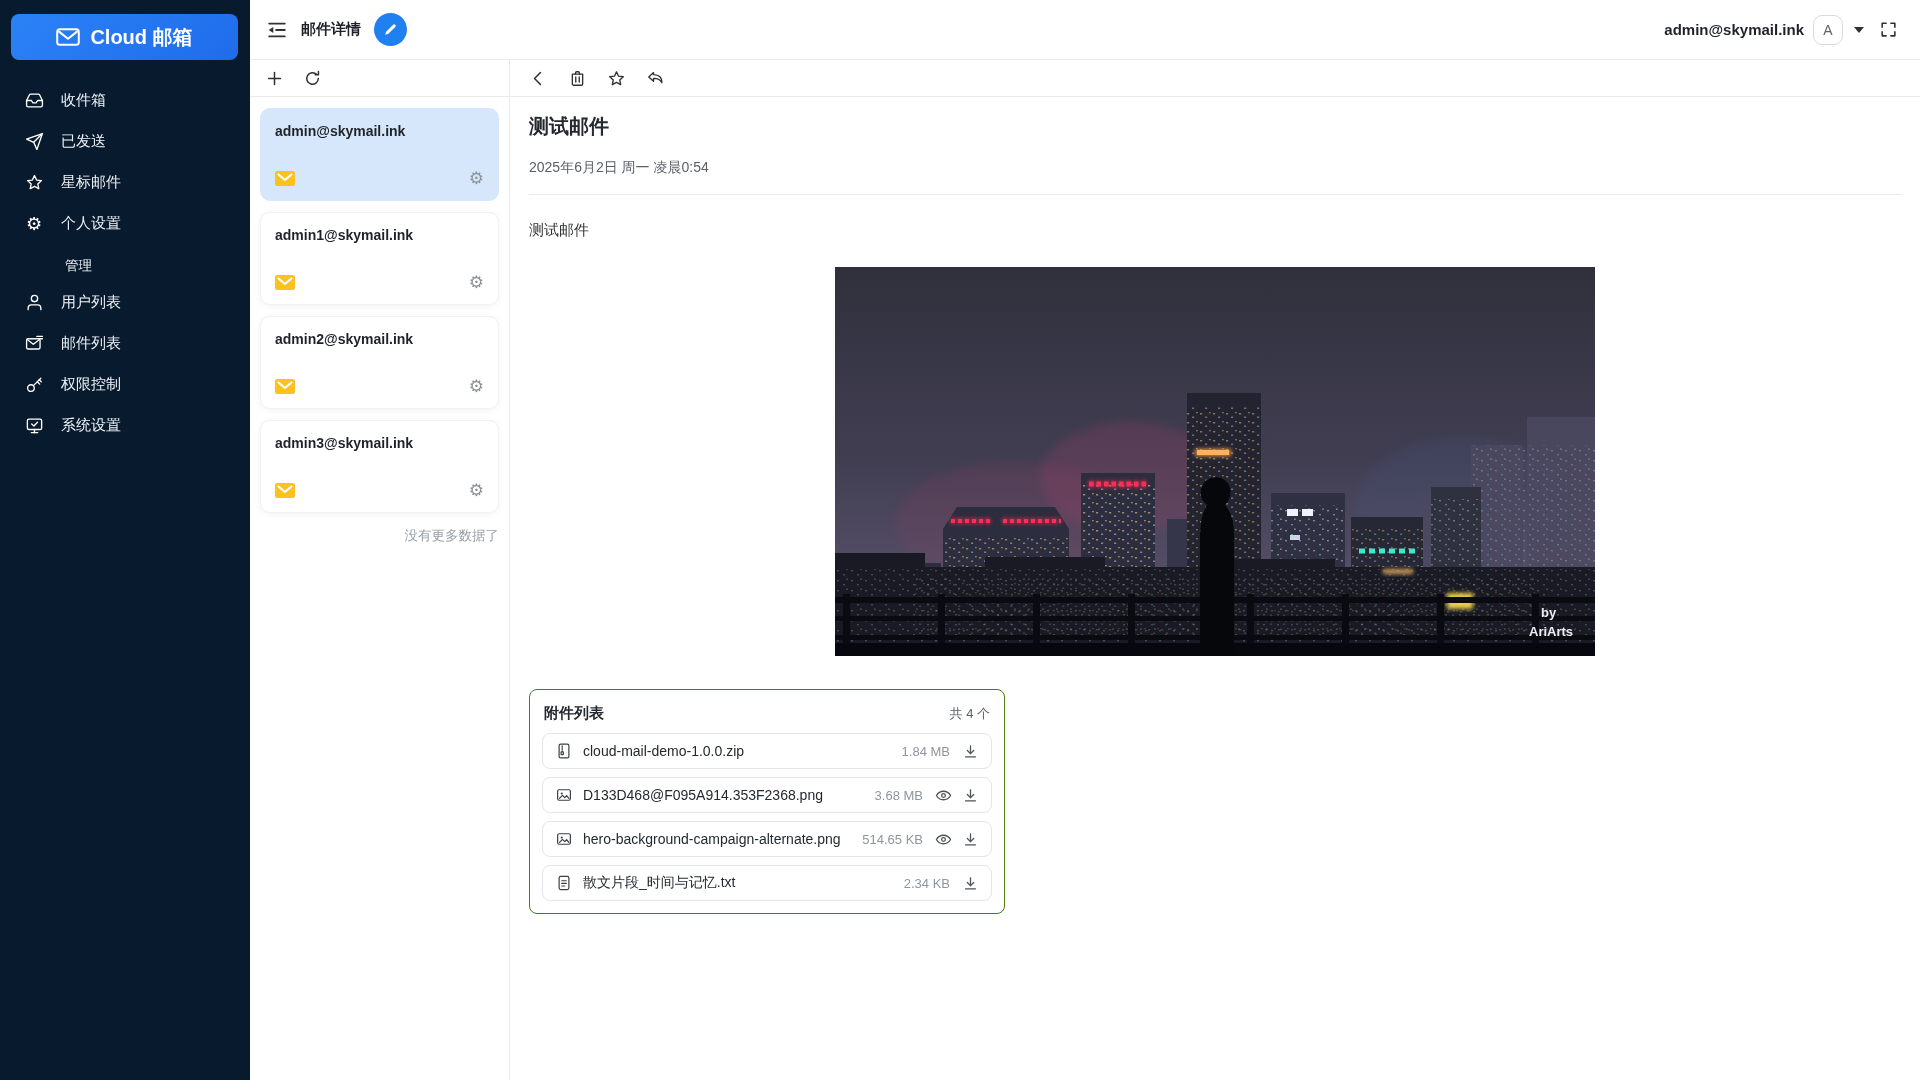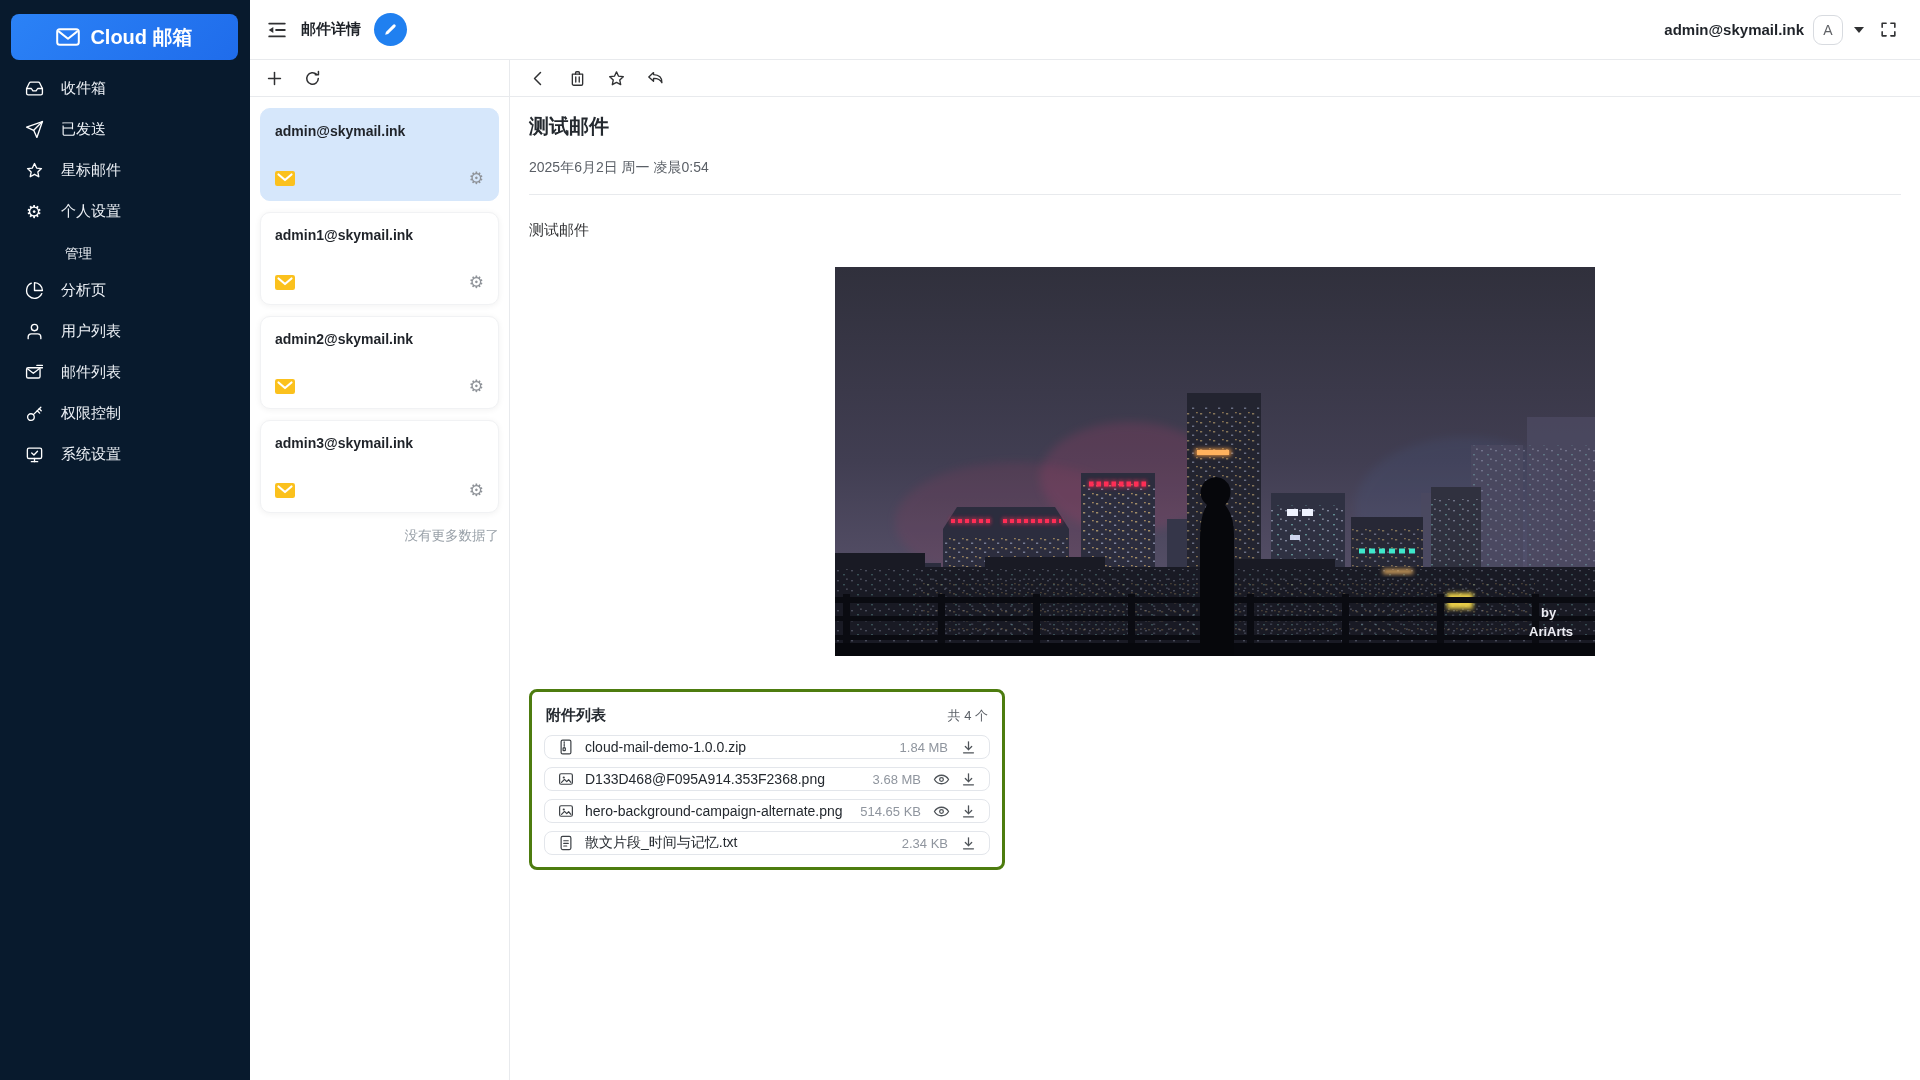--- a/index.html
+++ b/index.html
@@ -11,21 +11,21 @@
   }
   svg { display:block; }
 
   
   .sidebar {
     width:250px; min-width:250px; height:1080px;
     background:#081a2d; padding-top:14px;
     display:flex; flex-direction:column;
   }
   .logo-btn {
-    margin:0 12px 8px 11px; height:46px; border-radius:8px;
+    margin:0 12px 20px 11px; height:46px; border-radius:8px;
     background:linear-gradient(135deg,#2b82f6 0%,#1f6ceb 100%);
     display:flex; align-items:center; justify-content:center; gap:10px;
     color:#fff; font-size:20px; font-weight:bold; cursor:pointer;
   }
   .nav-item {
     height:41px; display:flex; align-items:center;
     padding-left:24px; color:#eef2f7; font-size:15px; cursor:pointer;
   }
   .nav-item .nicon { width:20px; height:20px; margin-right:17px; display:flex; align-items:center; justify-content:center; }
   .nav-item .nicon svg { width:19px; height:19px; }
@@ -95,28 +95,28 @@
   .meta-row { display:flex; gap:13px; font-size:14px; margin-bottom:10px; align-items:baseline; }
   .meta-label { font-weight:bold; color:#24292f; }
   .meta-value { color:#4e5358; }
   .date-line { font-size:14px; color:#5a5f66; margin:2px 0 0; }
   .divider { border:none; border-top:1px solid #e8eaed; margin:17px 0 0; }
   .body-text { font-size:15px; color:#303133; margin:26px 0 0; }
   .image-wrap { display:flex; justify-content:center; margin-top:27px; }
   .cityscape { width:760px; height:389px; }
 
   .attach-panel {
-    width:476px; border:3px solid #4d7c0f; border-radius:8px;
+    width:476px; border:1px solid #4d7c0f; border-radius:8px;
     margin:33px 0 40px; padding:12px;
   }
   .attach-header { display:flex; align-items:center; justify-content:space-between; padding:2px 2px 10px; }
   .attach-title { font-size:15px; font-weight:bold; color:#24292f; }
   .attach-count { font-size:13px; color:#5a5f66; }
   .attach-row {
-    height:24px; border:1px solid #e3e6eb; border-radius:8px;
+    height:36px; border:1px solid #e3e6eb; border-radius:8px;
     display:flex; align-items:center; gap:10px; padding:0 12px; margin-bottom:8px;
   }
   .attach-row:last-child { margin-bottom:0; }
   .file-icon { width:18px; height:18px; }
   .attach-name { flex:1; font-size:14px; color:#24292f; white-space:nowrap; overflow:hidden; }
   .attach-size { font-size:13px; color:#8f959e; margin-right:2px; }
   .row-action { width:17px; height:17px; cursor:pointer; }
 </style>
 </head>
 <body>
@@ -160,29 +160,20 @@
   </div>
   <div class="nav-item">
     <span class="nicon">
         <span class="gear-glyph">⚙</span>
       </span>
     <span>个人设置</span>
   </div>
 
   <div class="nav-section">管理</div>
 
-  <div class="nav-item">
-    <span class="nicon">
-      <svg viewBox="0 0 24 24" fill="none" stroke="#fff" stroke-width="1.7" stroke-linecap="round" stroke-linejoin="round">
-        <path d="M21.2 15.9A10 10 0 1 1 8 2.8"></path>
-          <path d="M22 12A10 10 0 0 0 12 2v10z"></path>
-      </svg>
-    </span>
-    <span>分析页</span>
-  </div>
   <div class="nav-item">
     <span class="nicon">
       <svg viewBox="0 0 24 24" fill="none" stroke="#fff" stroke-width="1.7" stroke-linecap="round" stroke-linejoin="round">
         <path d="M20 21v-2a4 4 0 0 0-4-4H8a4 4 0 0 0-4 4v2"></path>
           <circle cx="12" cy="7" r="4"></circle>
       </svg>
     </span>
     <span>用户列表</span>
   </div>
   <div class="nav-item">

